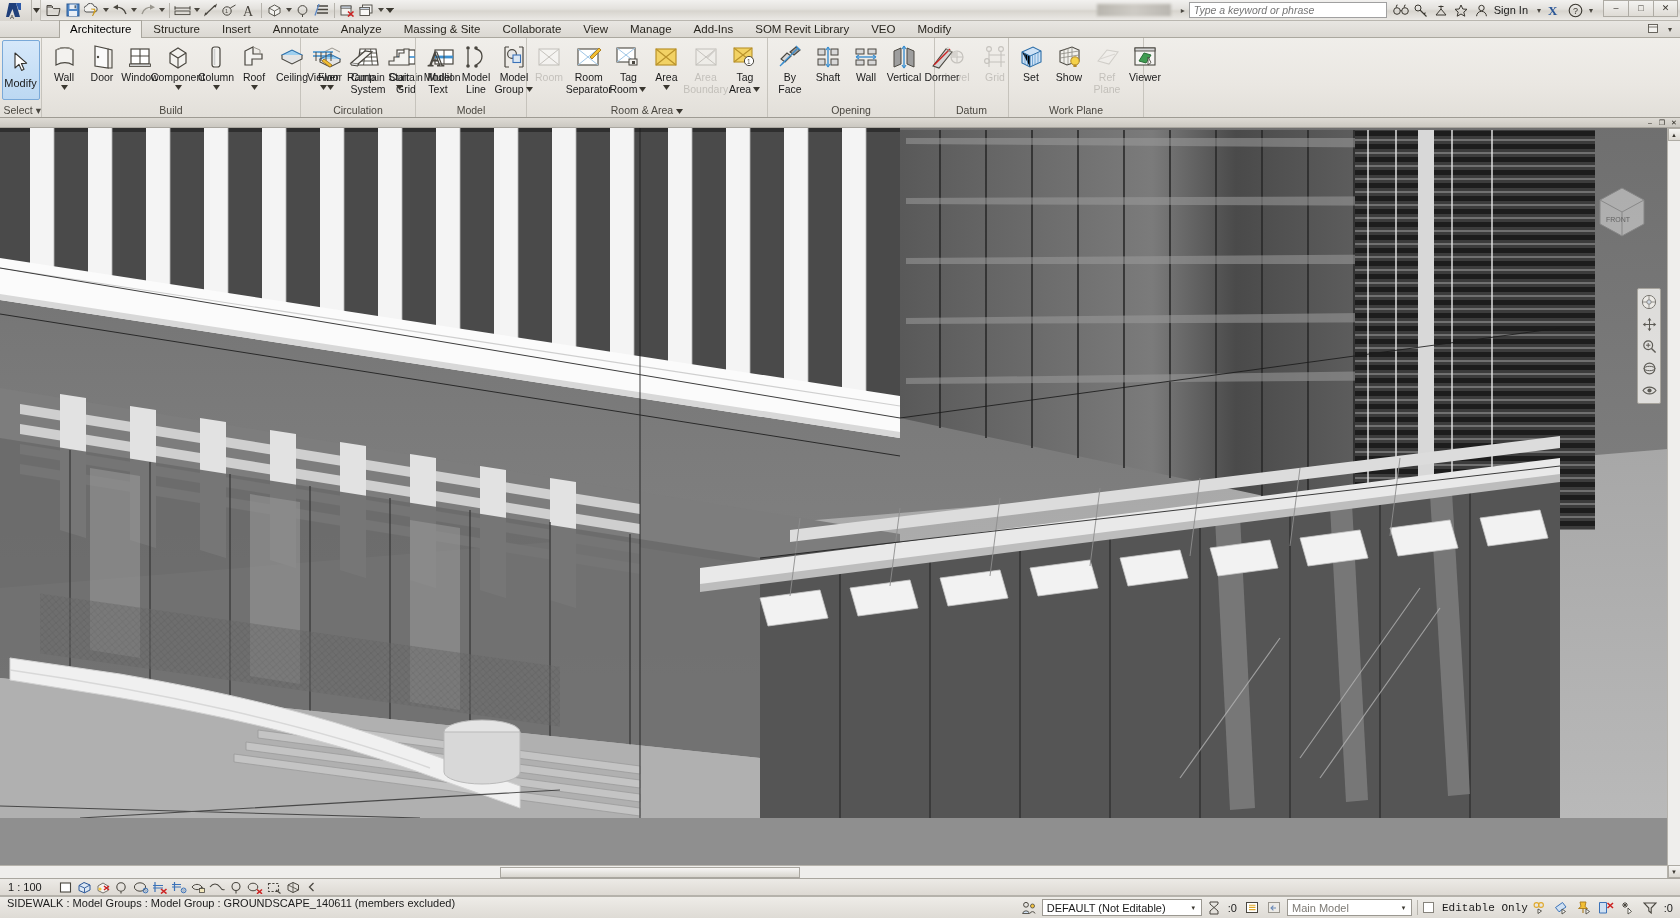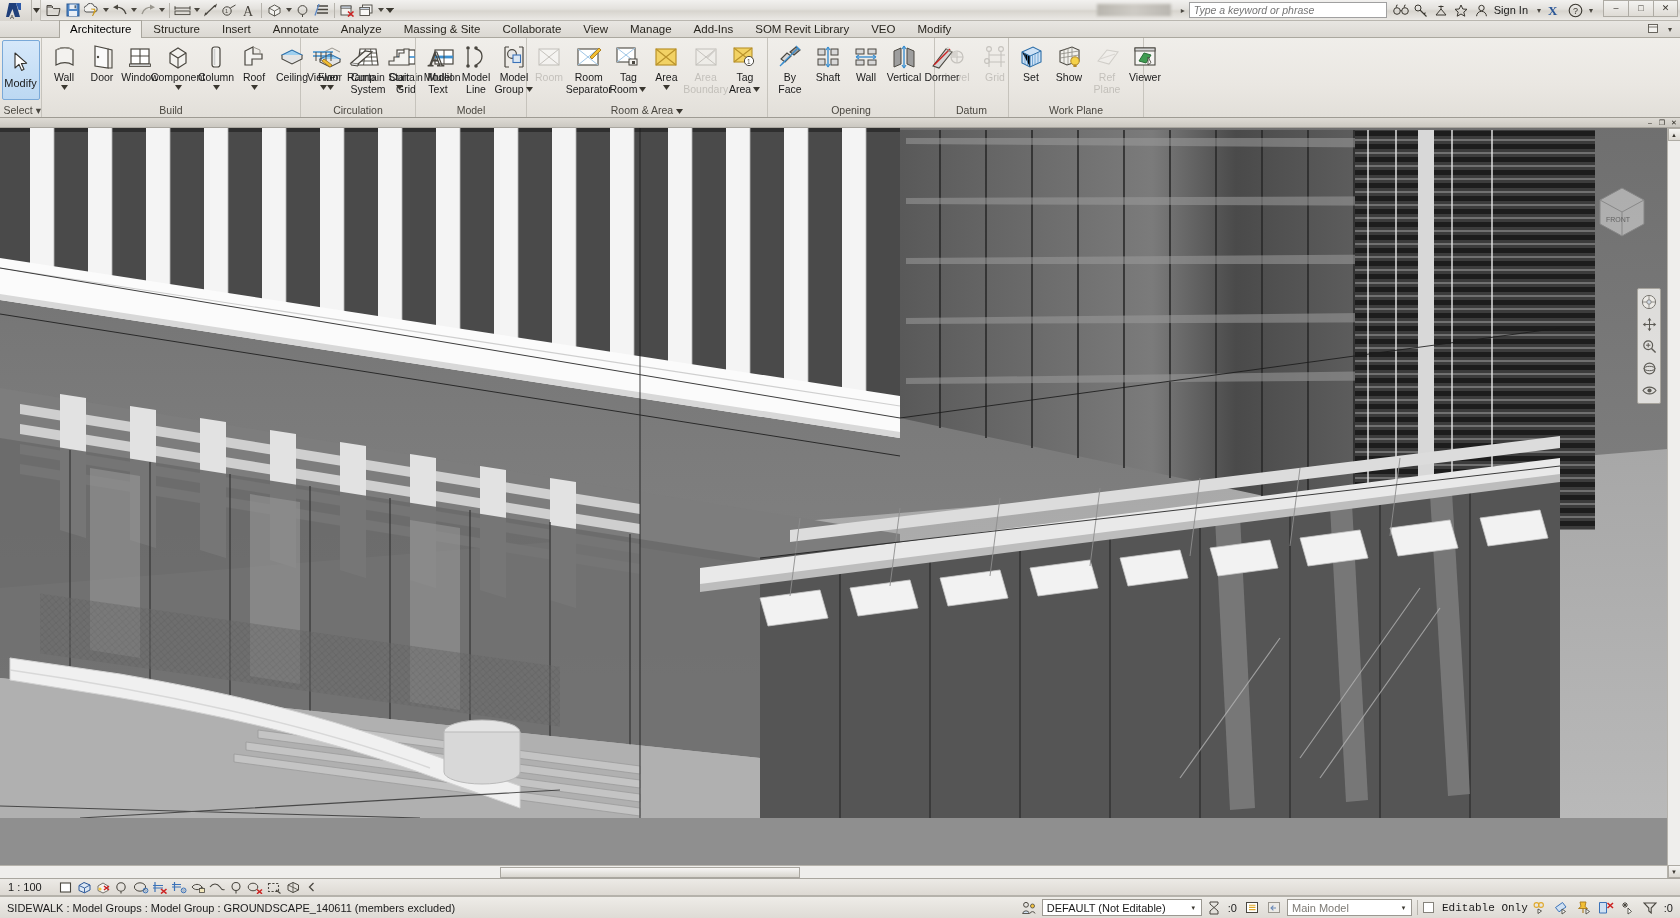--- a/index.html
+++ b/index.html
@@ -174,21 +174,21 @@
   .vcbar{
     height:18px; min-height:18px; display:flex; align-items:center; gap:0px;
     background:linear-gradient(to bottom,#eceae6,#ddd9d3);
     border-top:1px solid #a9a69f; border-bottom:1px solid #b5b2ab; padding-left:8px;
   }
   .scale{ font-size:11px; color:#1a1a1a; padding-right:14px; white-space:nowrap; }
   .vcicon{ width:19px; height:17px; display:flex; align-items:center; justify-content:center; }
 
   
   .statusbar{
-    height:15px; min-height:22px; display:flex; align-items:center;
+    height:15px; min-height:22px; display:flex; 
     background:linear-gradient(to bottom,#eeece8,#dedbd5);
     border-top:1px solid #b5b2ab; padding:0 4px; gap:4px;
   }
   .stext{ font-size:11px; color:#1a1a1a; white-space:nowrap; padding-left:3px; }
   .sb-right{ margin-left:auto; display:flex; align-items:center; gap:3px; }
   .wsdrop{
     display:flex; align-items:center; height:17px; width:160px; background:#fff;
     border:1px solid #9b9891; padding:0 2px 0 4px; font-size:11px;
   }
   .wsdrop .val{ flex:1; white-space:nowrap; overflow:hidden; }

